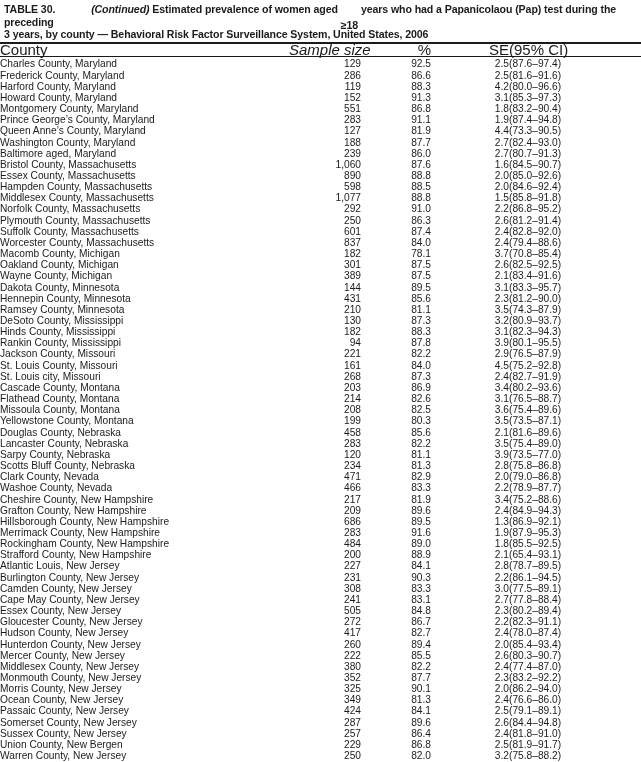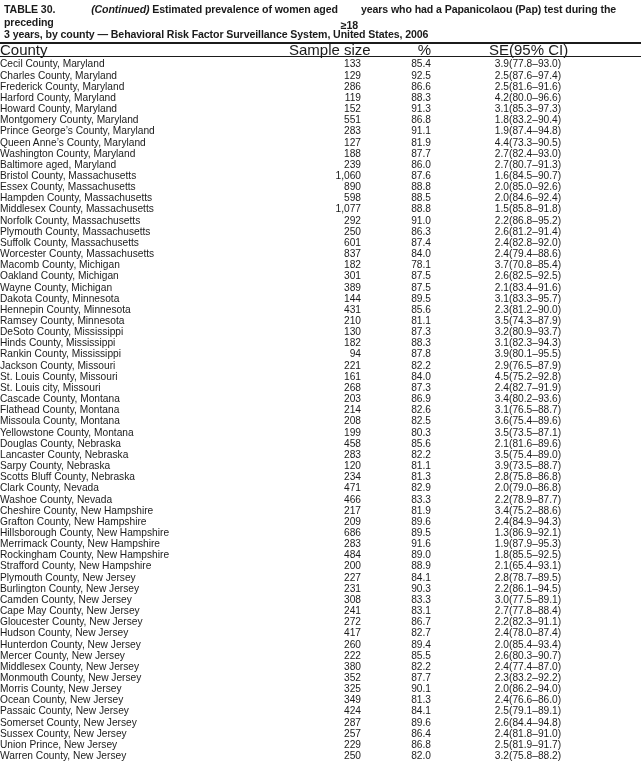--- a/index.html
+++ b/index.html
@@ -66,21 +66,21 @@
   th.h-n,      td.c-n      { width:  72px; text-align: right; }
   th.h-pct,    td.c-pct    { width:  70px; text-align: right; }
   th.h-se,     td.c-se     { width:  78px; text-align: right; }
   th.h-ci,     td.c-ci     { width: 132px; text-align: left; padding-left: 23px; }
   thead th {
     font-weight: bold;
     font-size: 15px;
     padding-top: 2px;
     padding-bottom: 2.4px;
   }
-  th.h-n   { padding-right: 26px; }
+  th.h-n   { padding-right: 26px; font-style: italic; }
   th.h-pct { padding-right: 25px; }
   th.h-se  { padding-right: 31px; }
   td.c-n   { padding-right: 16px; }
   td.c-pct { padding-right: 29px; }
   td.c-se  { padding-right: 28px; }
   tbody tr:first-child td { padding-top: 1.6px; }
   .body-wrap { position: relative; }
 </style>
 </head>
 <body>
@@ -106,27 +106,20 @@
       </tr>
     </thead>
   </table>
 
   <div class="rule-thin"></div>
 
   <div class="body-wrap">
     <table class="grid">
       <tbody id="rows-body">
           <tr>
-            <td class="c-county">Cecil County, Maryland</td>
-            <td class="c-n">133</td>
-            <td class="c-pct">85.4</td>
-            <td class="c-se">3.9</td>
-            <td class="c-ci">(77.8–93.0)</td>
-          </tr>
-          <tr>
             <td class="c-county">Charles County, Maryland</td>
             <td class="c-n">129</td>
             <td class="c-pct">92.5</td>
             <td class="c-se">2.5</td>
             <td class="c-ci">(87.6–97.4)</td>
           </tr>
           <tr>
             <td class="c-county">Frederick County, Maryland</td>
             <td class="c-n">286</td>
             <td class="c-pct">86.6</td>
@@ -362,21 +355,21 @@
             <td class="c-n">283</td>
             <td class="c-pct">82.2</td>
             <td class="c-se">3.5</td>
             <td class="c-ci">(75.4–89.0)</td>
           </tr>
           <tr>
             <td class="c-county">Sarpy County, Nebraska</td>
             <td class="c-n">120</td>
             <td class="c-pct">81.1</td>
             <td class="c-se">3.9</td>
-            <td class="c-ci">(73.5–88.7)</td>
+            <td class="c-ci">(73.5–77.0)</td>
           </tr>
           <tr>
             <td class="c-county">Scotts Bluff County, Nebraska</td>
             <td class="c-n">234</td>
             <td class="c-pct">81.3</td>
             <td class="c-se">2.8</td>
             <td class="c-ci">(75.8–86.8)</td>
           </tr>
           <tr>
             <td class="c-county">Clark County, Nevada</td>
@@ -428,21 +421,21 @@
             <td class="c-ci">(85.5–92.5)</td>
           </tr>
           <tr>
             <td class="c-county">Strafford County, New Hampshire</td>
             <td class="c-n">200</td>
             <td class="c-pct">88.9</td>
             <td class="c-se">2.1</td>
             <td class="c-ci">(65.4–93.1)</td>
           </tr>
           <tr>
-            <td class="c-county">Plymouth County, New Jersey</td>
+            <td class="c-county">Atlantic Louis, New Jersey</td>
             <td class="c-n">227</td>
             <td class="c-pct">84.1</td>
             <td class="c-se">2.8</td>
             <td class="c-ci">(78.7–89.5)</td>
           </tr>
           <tr>
             <td class="c-county">Burlington County, New Jersey</td>
             <td class="c-n">231</td>
             <td class="c-pct">90.3</td>
             <td class="c-se">2.2</td>
@@ -456,20 +449,27 @@
             <td class="c-ci">(77.5–89.1)</td>
           </tr>
           <tr>
             <td class="c-county">Cape May County, New Jersey</td>
             <td class="c-n">241</td>
             <td class="c-pct">83.1</td>
             <td class="c-se">2.7</td>
             <td class="c-ci">(77.8–88.4)</td>
           </tr>
           <tr>
+            <td class="c-county">Essex County, New Jersey</td>
+            <td class="c-n">505</td>
+            <td class="c-pct">84.8</td>
+            <td class="c-se">2.3</td>
+            <td class="c-ci">(80.2–89.4)</td>
+          </tr>
+          <tr>
             <td class="c-county">Gloucester County, New Jersey</td>
             <td class="c-n">272</td>
             <td class="c-pct">86.7</td>
             <td class="c-se">2.2</td>
             <td class="c-ci">(82.3–91.1)</td>
           </tr>
           <tr>
             <td class="c-county">Hudson County, New Jersey</td>
             <td class="c-n">417</td>
             <td class="c-pct">82.7</td>
@@ -533,21 +533,21 @@
             <td class="c-ci">(84.4–94.8)</td>
           </tr>
           <tr>
             <td class="c-county">Sussex County, New Jersey</td>
             <td class="c-n">257</td>
             <td class="c-pct">86.4</td>
             <td class="c-se">2.4</td>
             <td class="c-ci">(81.8–91.0)</td>
           </tr>
           <tr>
-            <td class="c-county">Union Prince, New Jersey</td>
+            <td class="c-county">Union County, New Bergen</td>
             <td class="c-n">229</td>
             <td class="c-pct">86.8</td>
             <td class="c-se">2.5</td>
             <td class="c-ci">(81.9–91.7)</td>
           </tr>
           <tr>
             <td class="c-county">Warren County, New Jersey</td>
             <td class="c-n">250</td>
             <td class="c-pct">82.0</td>
             <td class="c-se">3.2</td>

